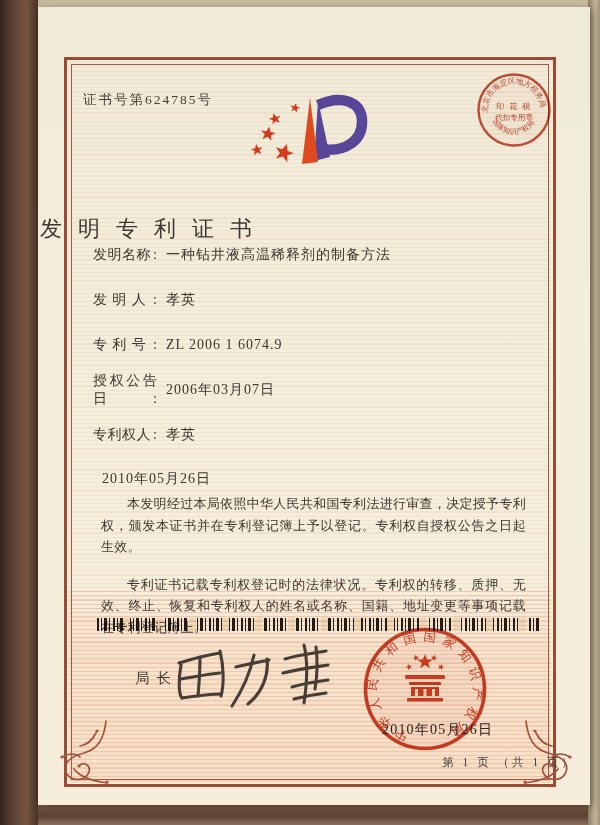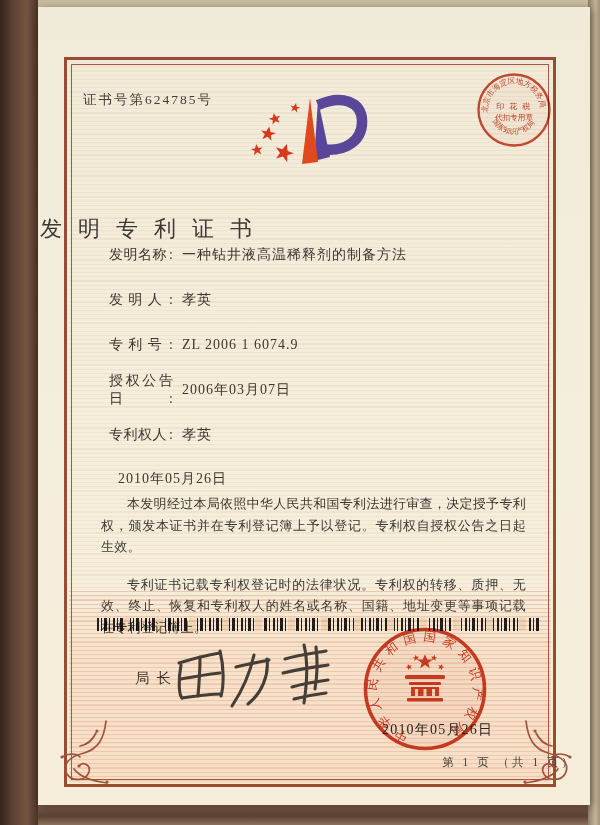--- a/index.html
+++ b/index.html
@@ -29,21 +29,21 @@
       repeating-linear-gradient(180deg,rgba(219,128,90,0.28) 0 1.3px,rgba(255,255,255,0) 1.3px 4.2px);}
   
   .rule-frame{position:absolute;left:26px;top:50px;width:486px;height:724px;
     border:3px solid #9a4b31;}
   .rule-frame::after{content:"";position:absolute;left:4px;top:4px;right:4px;bottom:4px;
     border:1px solid #a35a3e;}
   
   .cert-no{position:absolute;left:45px;top:84px;font-size:13.5px;color:#453f39;letter-spacing:2px;}
   .title{position:absolute;left:-14px;top:162px;width:100%;
     font-size:22px;color:#3e3832;letter-spacing:16px;text-indent:16px;font-weight:500;margin-top:45px;}
-  .fields{position:absolute;left:55px;top:226px;width:460px;margin-left:16px;}
+  .fields{position:absolute;left:55px;top:226px;width:460px;}
   .frow{height:44.8px;display:flex;align-items:center;font-size:14px;color:#3d3731;}
   .f-label{display:inline-block;width:64px;text-align:justify;text-align-last:justify;letter-spacing:0;}
   .f-label::after{content:":";margin-left:2px;}
   .f-value{margin-left:9px;letter-spacing:1px;}
   .paras{position:absolute;left:47px;top:470px;width:457px;font-size:13px;line-height:21.5px;
     color:#3d3731;text-align:justify;letter-spacing:0.3px;}
   .paras p{margin:16px;text-indent:2em;}
   .barcode{position:absolute;left:59px;top:611px;width:444px;height:13px;mix-blend-mode:multiply;
     background-image:
       repeating-linear-gradient(90deg,rgba(246,238,221,1) 0 0px,rgba(246,238,221,0) 0 26px,rgba(246,238,221,1) 26px 33px),

